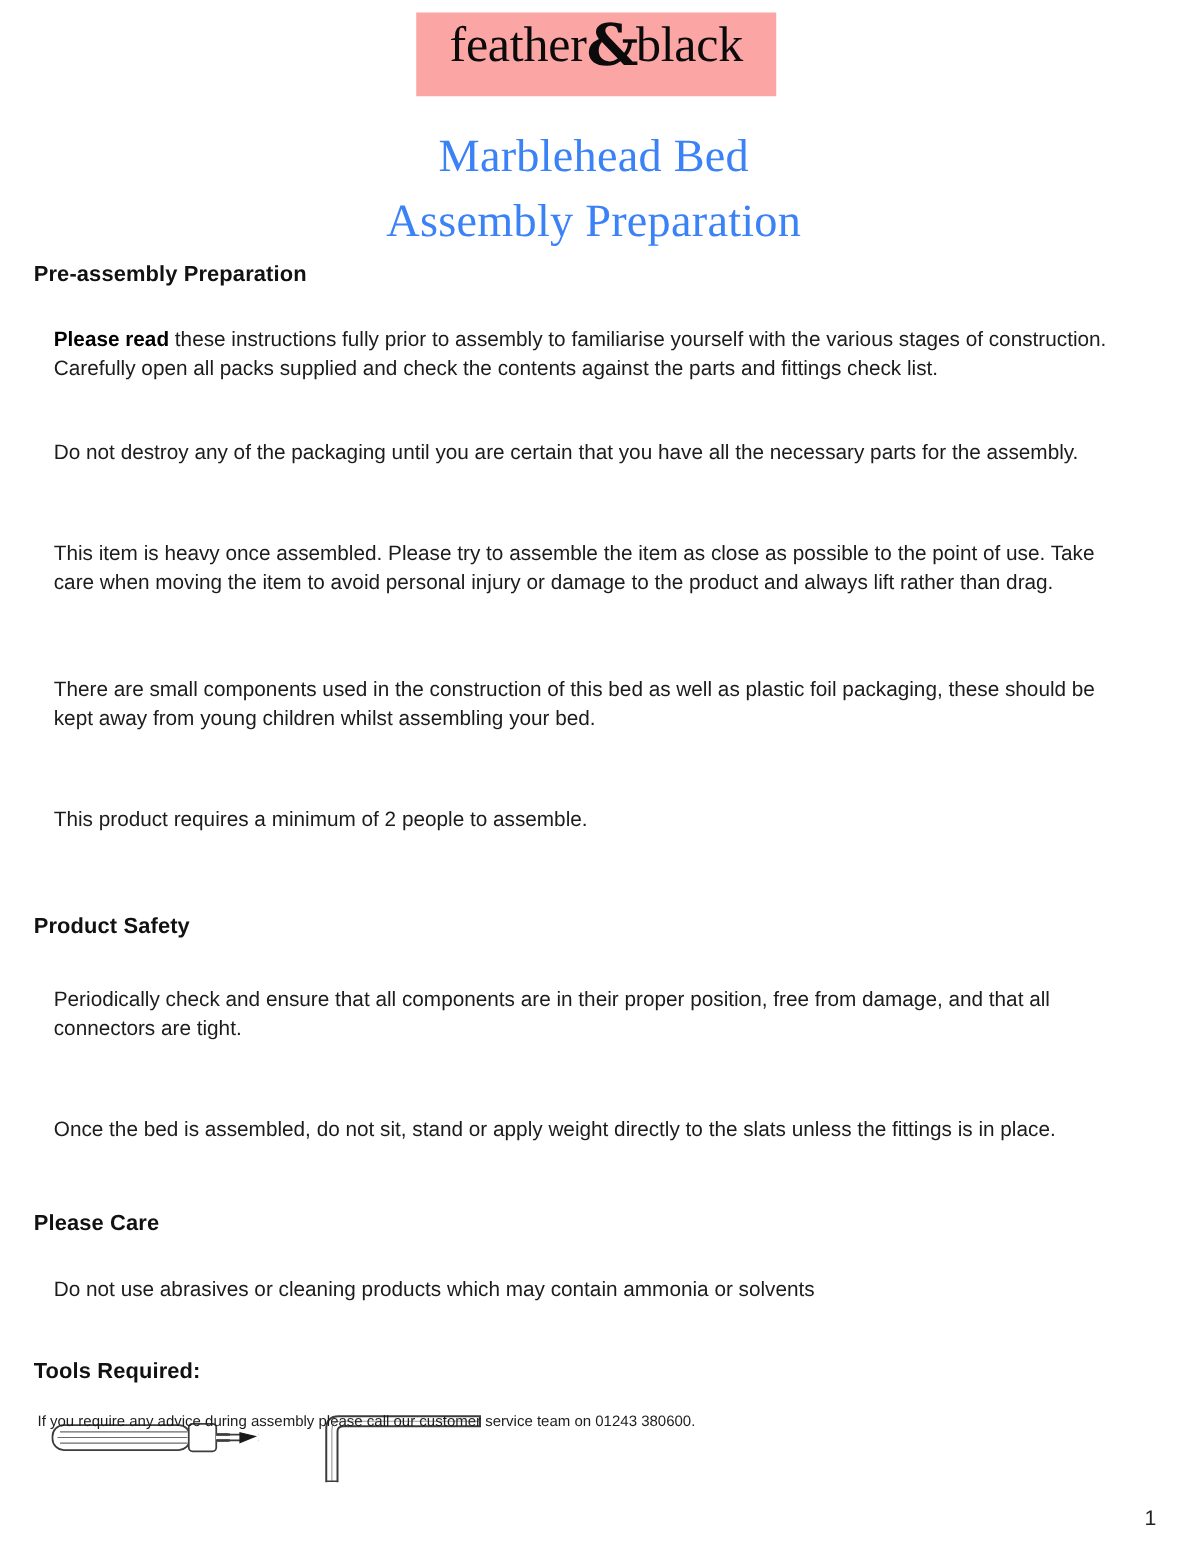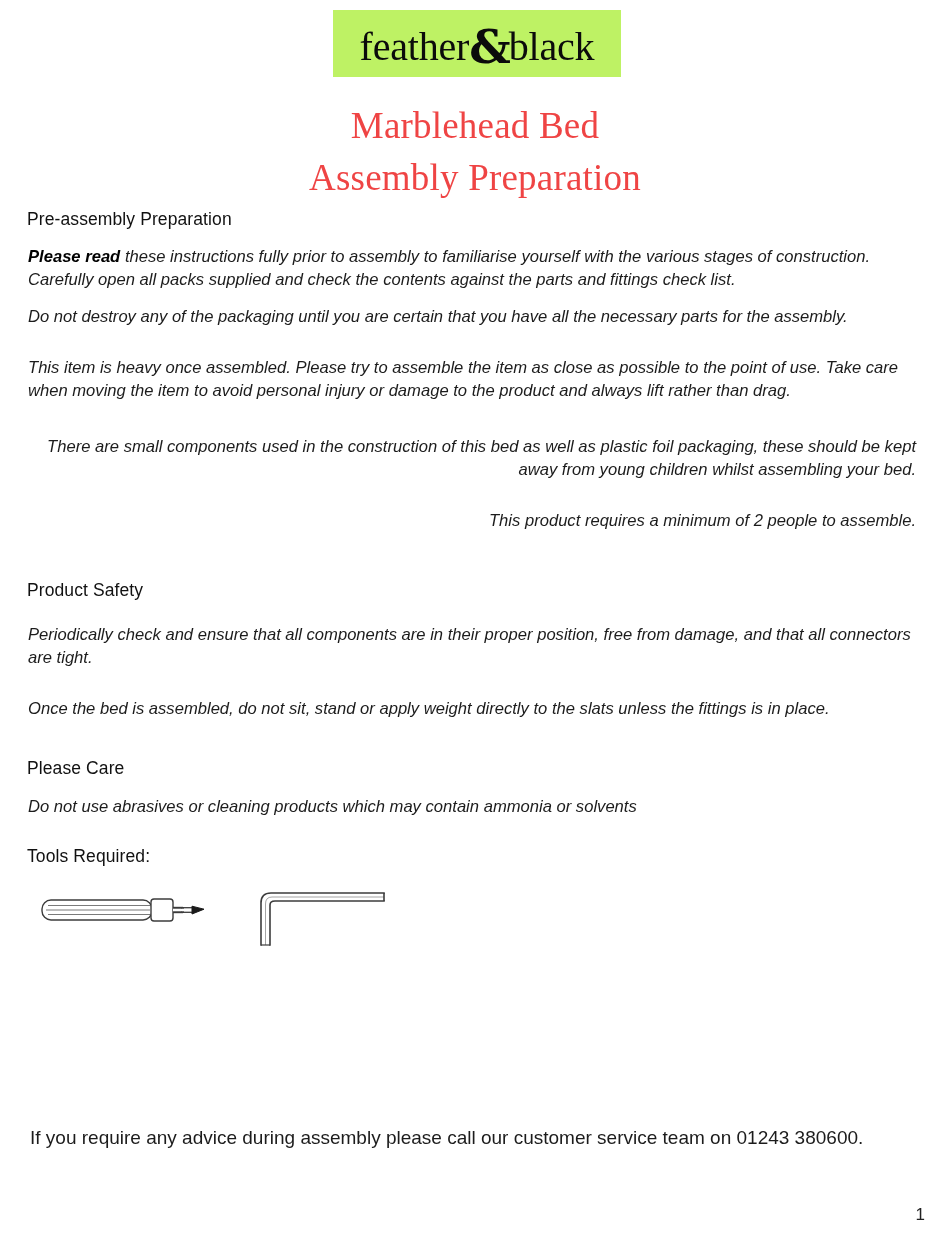--- a/index.html
+++ b/index.html
@@ -16,23 +16,22 @@
     overflow: hidden;
   }
 
   
   .logo-wrap {
     position: absolute;
     left: 333px;
     top: 10px;
     width: 288px;
     height: 67px;
-    background: #bef264;
+    background: #fca5a5;
     display: flex;
-    align-items: center;
     justify-content: center;
   }
   .logo-text {
     font-family: "Liberation Serif", "DejaVu Serif", serif;
     font-size: 40px;
     line-height: 1;
     color: #0b0b0b;
     letter-spacing: -0.2px;
     white-space: nowrap;
   }
@@ -48,53 +47,52 @@
   
   .doc-title {
     position: absolute;
     left: 0;
     top: 100px;
     width: 950px;
     text-align: center;
     font-family: "Liberation Serif", "DejaVu Serif", serif;
     font-size: 37px;
     line-height: 52px;
-    color: #ef4444;
+    color: #3b82f6;
     letter-spacing: 0.2px;
   }
   .doc-title .line { display: block; }
 
   
   .content {
     position: absolute;
     left: 27px;
     top: 208px;
     width: 890px;
   }
   h2.section {
     font-size: 17.5px;
-    font-weight: normal;
+    font-weight: bold;
     margin: 0;
     padding: 0;
     line-height: 22px;
     color: #111;
     letter-spacing: 0.1px;
   }
   p.para {
     font-size: 16.6px;
     line-height: 23px;
-    margin: 1px;
+    margin: 16px;
     padding: 0;
     color: #1c1c1c;
-    font-style: italic;
   }
   p.para b { font-weight: bold; color: #000; }
 
   .indent { margin-left: 3px; }
-  .indent2 { margin-left: 2px; text-align: right; }
+  .indent2 { margin-left: 2px; }
 
   
   .gap-6  { height: 6px; }
   .gap-9  { height: 9px; }
   .gap-12 { height: 12px; }
   .gap-14 { height: 14px; }
   .gap-26 { height: 26px; }
   .gap-31 { height: 31px; }
   .gap-36 { height: 36px; }
   .gap-46 { height: 46px; }
@@ -116,21 +114,21 @@
     position: absolute;
     left: 223px;
     top: -8px;
   }
 
   
   .footer-note {
     position: absolute;
     left: 30px;
     top: 1126px;
-    font-size: 19px;
+    font-size: 12px;
     line-height: 23px;
     color: #1c1c1c;
     text-align: center;
   }
   .page-num {
     position: absolute;
     right: 25px;
     top: 1205px;
     font-size: 17px;
     color: #222;

